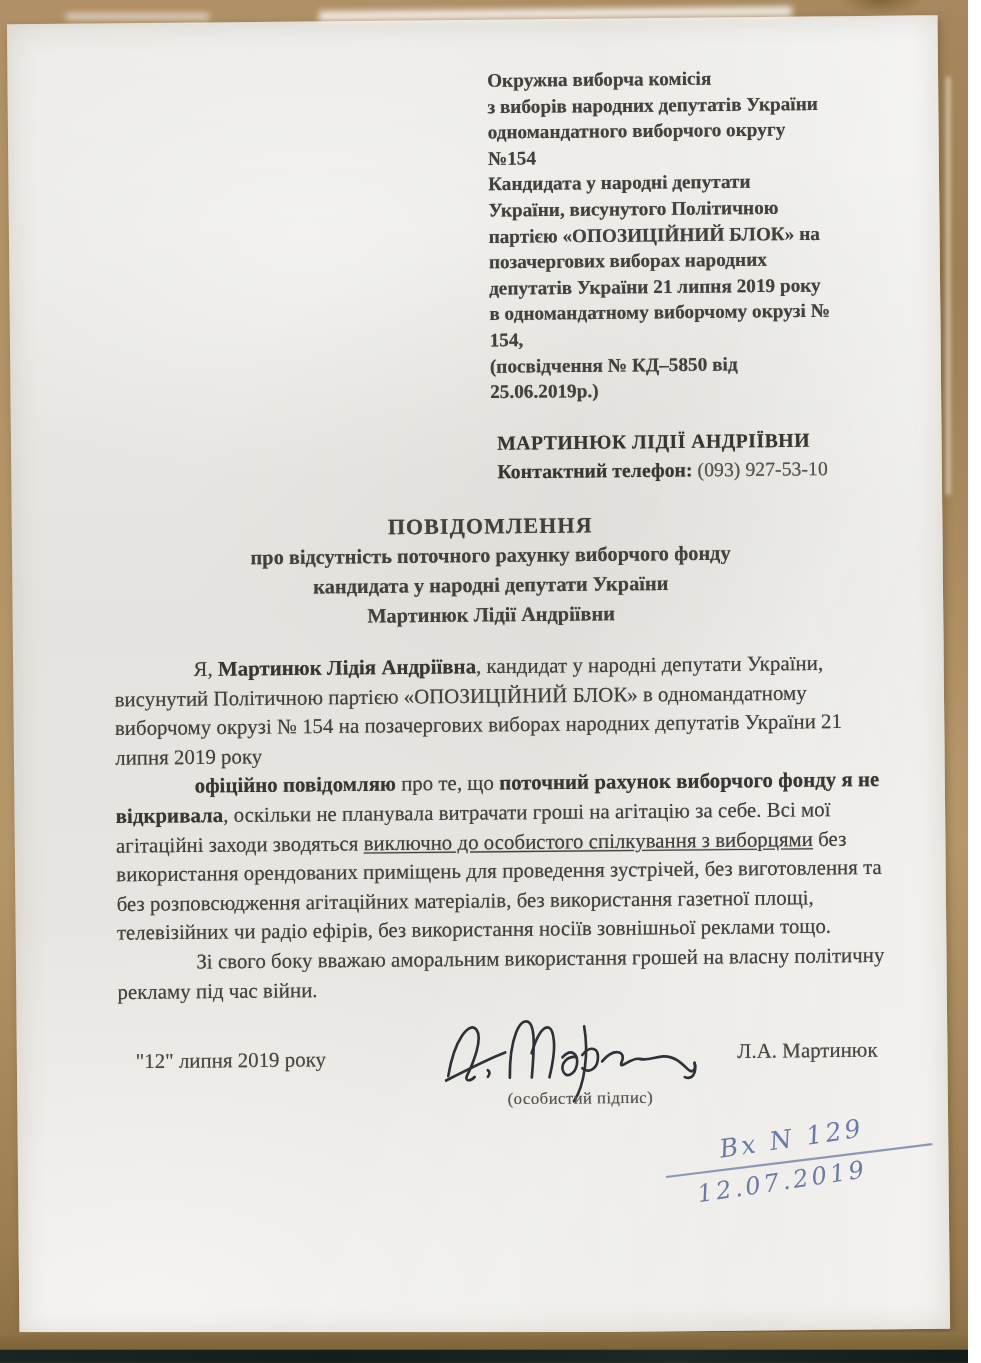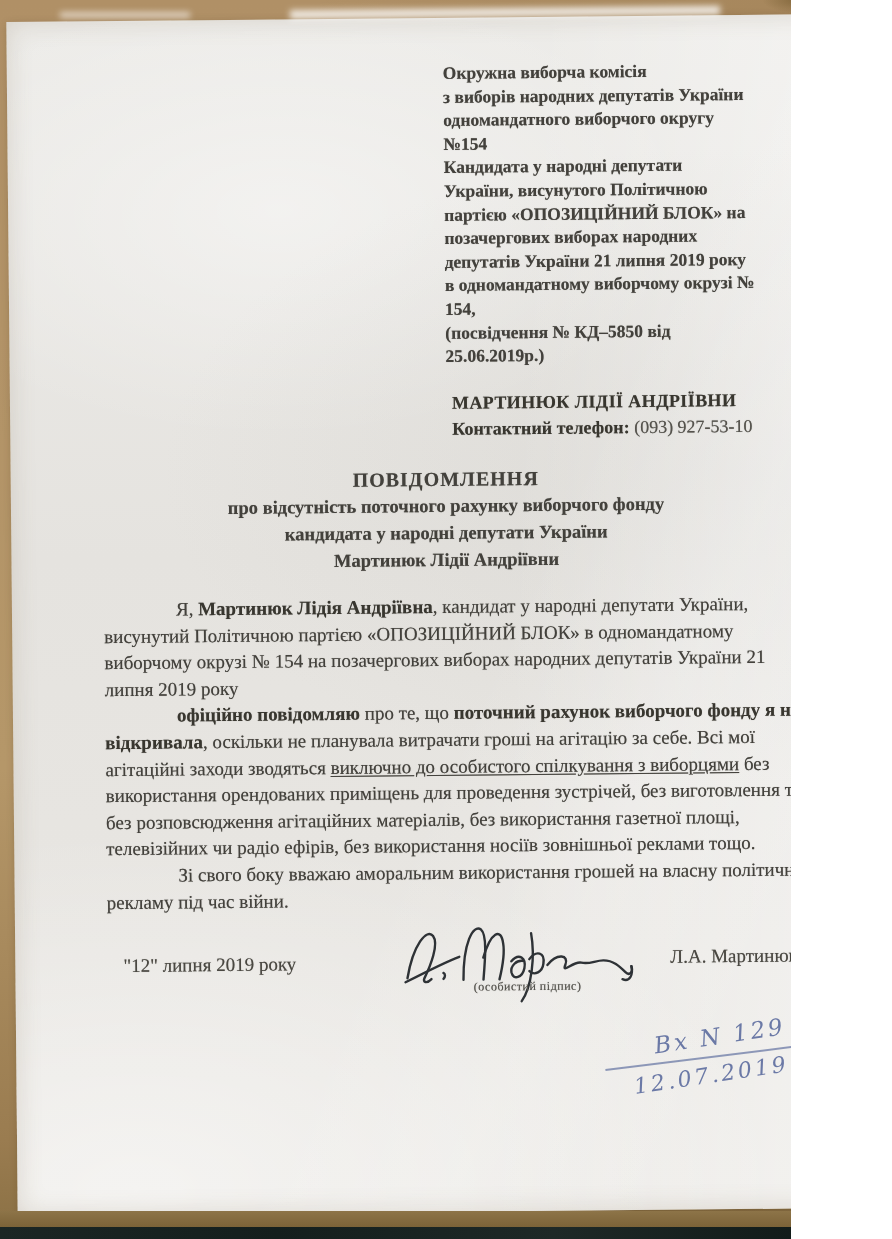--- a/index.html
+++ b/index.html
@@ -1,17 +1,17 @@
 <!DOCTYPE html>
 <html><head>
 <meta charset="utf-8">
 <style>
   html,body{margin:0;padding:0;}
   .scene{
-    position:relative;width:791px;height:1239px;overflow:hidden;
+    position:relative;width:880px;height:1239px;overflow:hidden;
     background:
       radial-gradient(120% 60% at 100% 20%, rgba(120,90,45,.35), transparent 60%),
       linear-gradient(180deg,#b09066 0%,#b59769 62%,#9a7c50 92%,#8a7044 100%);
     font-family:"Liberation Serif","DejaVu Serif",serif;
   }
   .band-dark{position:absolute;left:0;right:0;bottom:0;height:12px;
     background:linear-gradient(90deg,#1b2624 0%,#141f1d 35%,#1e2927 70%,#121c1a 100%);}
   .band-brown{position:absolute;left:0;right:0;bottom:12px;height:16px;
     background:linear-gradient(180deg,#8d7448,#7c6338);}
   .glint-top{position:absolute;top:8px;left:290px;width:430px;height:9px;
@@ -55,22 +55,22 @@
 
   .bodytext{position:absolute;left:92px;top:576px;width:714px;
     font-size:19px;line-height:26.6px;color:#45433d;}
   .bodytext p{margin:0;text-indent:72px;}
   .u{text-decoration:underline;text-underline-offset:2px;}
 
   .sig-date{position:absolute;left:108px;top:934px;font-size:19px;color:#4a4842;}
   .sig-name{position:absolute;left:655px;top:930px;font-size:19px;color:#4a4842;}
   .sig-block{position:absolute;left:382px;top:898px;width:260px;height:100px;}
   .sig-block svg{position:absolute;left:0;top:0;overflow:visible;}
-  .sig-caption{position:absolute;left:50%;top:64px;transform:translateX(-50%);
-    white-space:nowrap;font-size:12px;color:#55534e;letter-spacing:.5px;}
+  .sig-caption{position:absolute;left:50%;top:76px;transform:translateX(-50%);
+    white-space:nowrap;font-size:15px;color:#55534e;letter-spacing:.5px;}
 
   .stamp{position:absolute;left:588px;top:1006px;width:256px;
     transform:rotate(-8deg);font-family:"DejaVu Serif",serif;font-style:italic;}
   .stamp *{color:#6b79a6;}
   .stamp .l1{font-size:23px;letter-spacing:3px;padding-left:52px;}
   .stamp .rule{border:none;border-top:2px solid rgba(107,121,166,.75);
     margin:6px 0 4px 0;width:244px;transform:rotate(1.5deg);}
   .stamp .l2{font-size:22px;letter-spacing:3px;padding-left:26px;}
 </style>
 </head>

